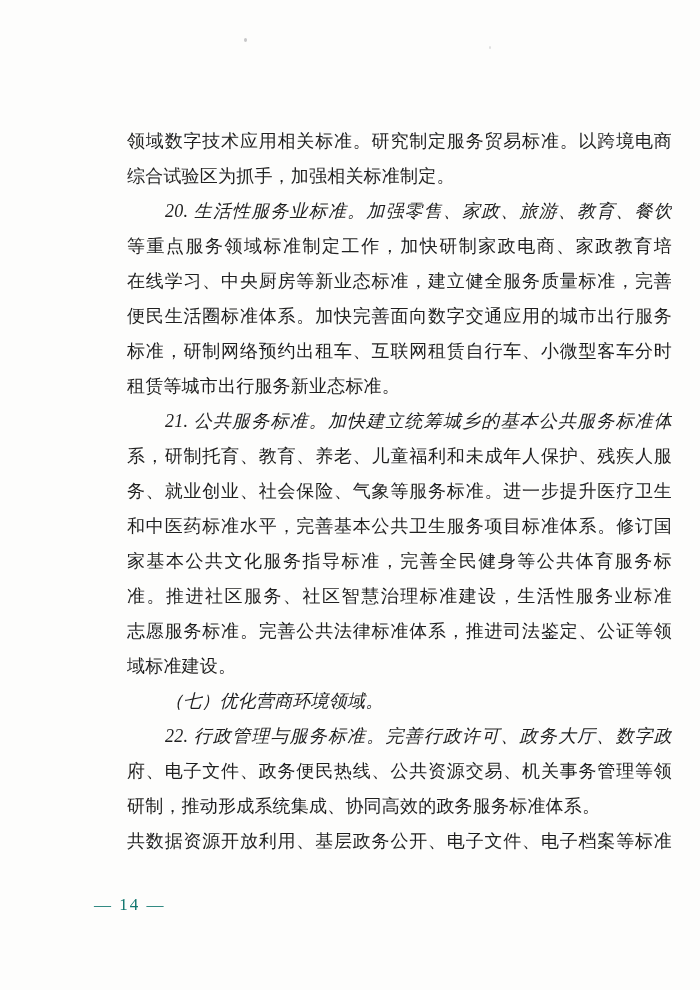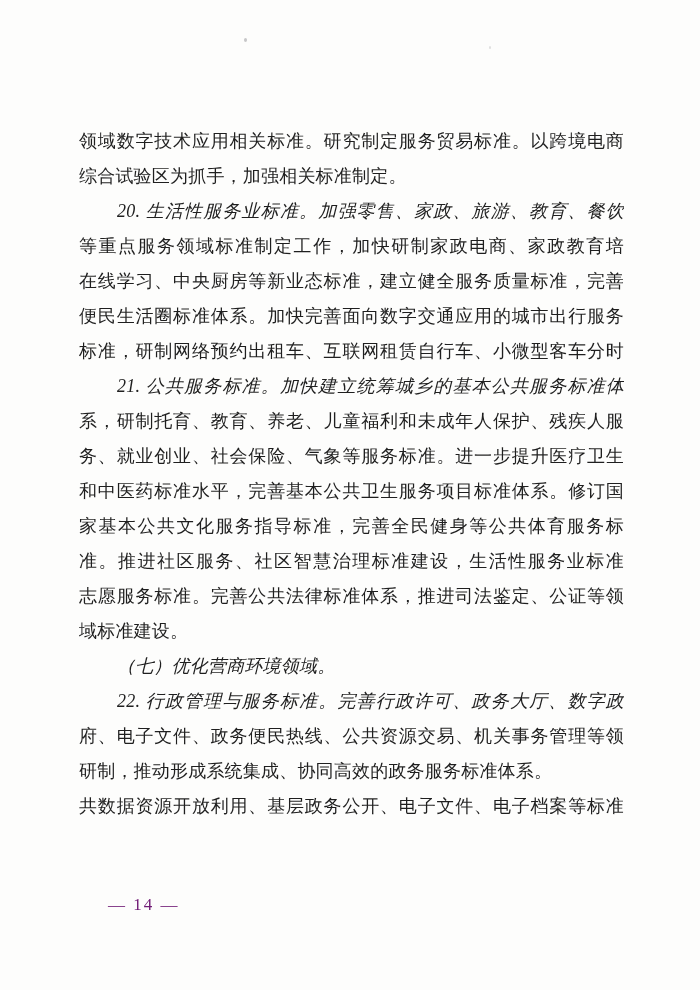--- a/index.html
+++ b/index.html
@@ -23,39 +23,40 @@
     width: 545px;
   }
   .line {
     font-size: 18px;
     line-height: 35px;
     height: 35px;
     width: 100%;
     box-sizing: border-box;
     white-space: nowrap;
     letter-spacing: 0.2px;
+    margin-left: 48px;
   }
   .line.fill {
     white-space: normal;
     text-align: justify;
     text-align-last: justify;
     overflow: hidden;
   }
   .line.indent {
     padding-left: 38px;
     font-style: italic;
   }
   .page-number {
     position: absolute;
-    left: 108px;
+    left: 94px;
     top: 894px;
     font-size: 17px;
     line-height: 22px;
     letter-spacing: 2px;
-    color: #701a75;
+    color: #0f766e;
   }
   .speck {
     position: absolute;
     border-radius: 50%;
     background: rgba(110, 110, 115, 0.38);
   }
   .speck.s1 { left: 244px; top: 38px; width: 3px; height: 4px; }
   .speck.s2 { left: 489px; top: 46px; width: 2px; height: 3px; background: rgba(130,130,135,0.25); }
 </style>
 </head>
@@ -67,20 +68,21 @@
   <div class="speck s2"></div>
 
   <div class="text-block">
     <div class="line fill">领域数字技术应用相关标准。研究制定服务贸易标准。以跨境电商</div>
     <div class="line">综合试验区为抓手，加强相关标准制定。</div>
     <div class="line indent fill">20. 生活性服务业标准。加强零售、家政、旅游、教育、餐饮</div>
     <div class="line fill">等重点服务领域标准制定工作，加快研制家政电商、家政教育培训、</div>
     <div class="line fill">在线学习、中央厨房等新业态标准，建立健全服务质量标准，完善</div>
     <div class="line fill">便民生活圈标准体系。加快完善面向数字交通应用的城市出行服务</div>
     <div class="line fill">标准，研制网络预约出租车、互联网租赁自行车、小微型客车分时</div>
+    <div class="line">租赁等城市出行服务新业态标准。</div>
     <div class="line indent fill">21. 公共服务标准。加快建立统筹城乡的基本公共服务标准体</div>
     <div class="line fill">系，研制托育、教育、养老、儿童福利和未成年人保护、残疾人服</div>
     <div class="line fill">务、就业创业、社会保险、气象等服务标准。进一步提升医疗卫生</div>
     <div class="line fill">和中医药标准水平，完善基本公共卫生服务项目标准体系。修订国</div>
     <div class="line fill">家基本公共文化服务指导标准，完善全民健身等公共体育服务标</div>
     <div class="line fill">准。推进社区服务、社区智慧治理标准建设，生活性服务业标准</div>
     <div class="line fill">志愿服务标准。完善公共法律标准体系，推进司法鉴定、公证等领</div>
     <div class="line">域标准建设。</div>
     <div class="line indent">（七）优化营商环境领域。</div>
     <div class="line indent fill">22. 行政管理与服务标准。完善行政许可、政务大厅、数字政</div>

